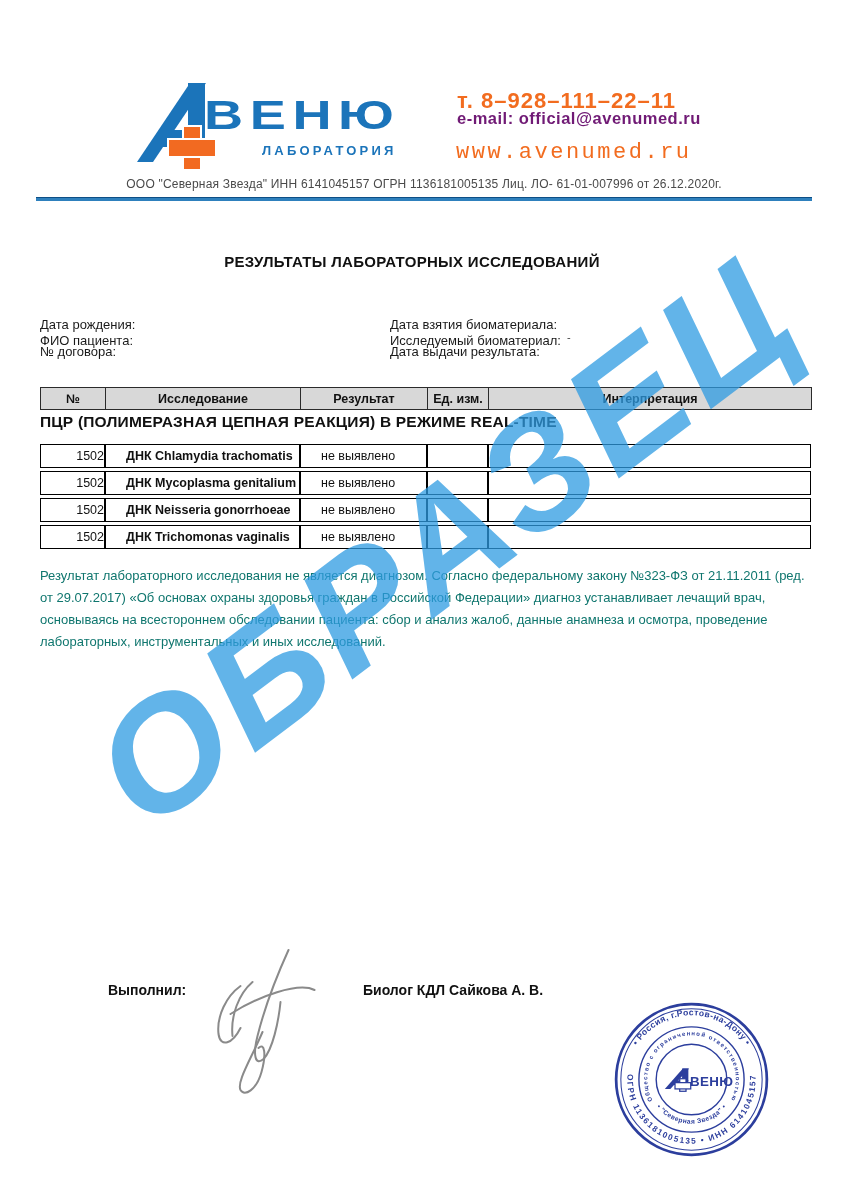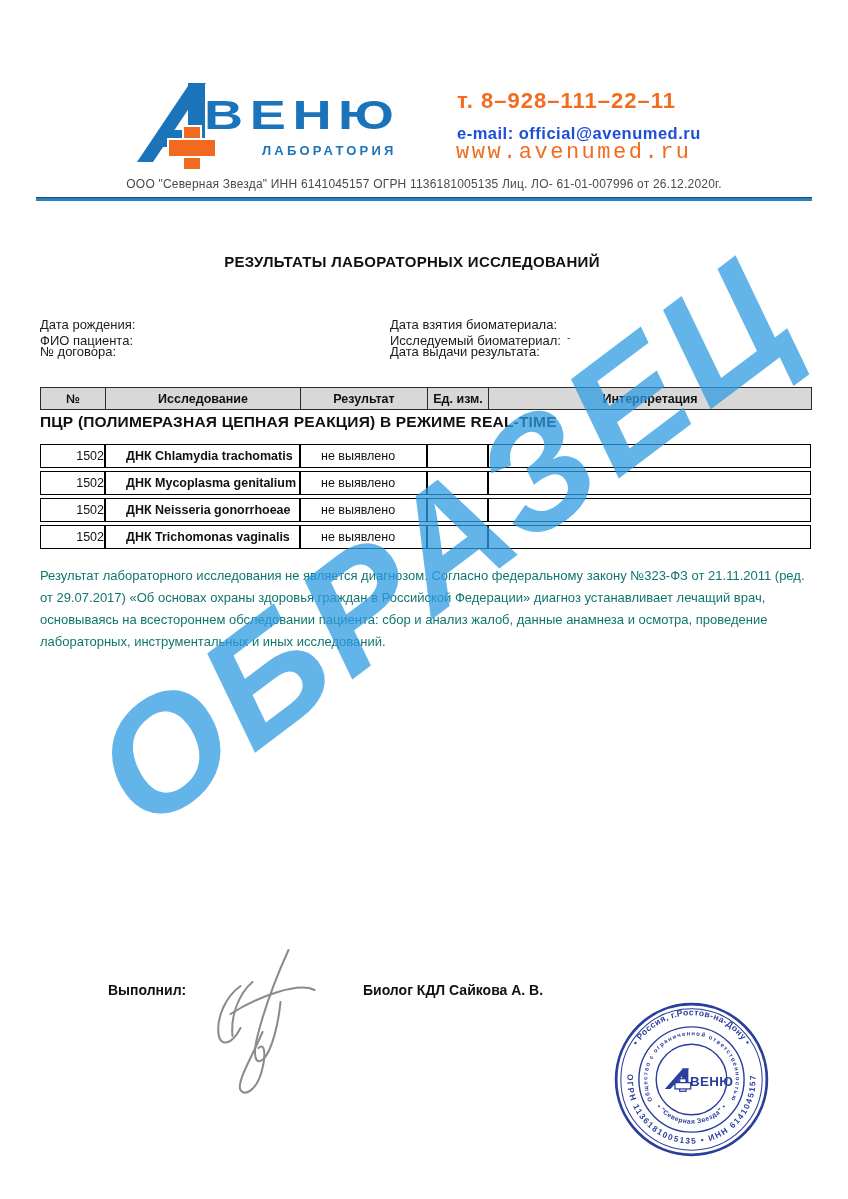--- a/index.html
+++ b/index.html
@@ -13,21 +13,21 @@
   .logo-mark{left:137px;top:83px;width:82px;height:88px;}
   .brand-text{
     left:204px;top:92px;font-size:41px;font-weight:bold;color:#1b74ba;
     letter-spacing:5px;transform:scaleX(1.32);transform-origin:left top;white-space:nowrap;
   }
   .brand-sub{
     left:262px;top:143px;font-size:13px;font-weight:bold;color:#1b74ba;
     letter-spacing:3.2px;white-space:nowrap;
   }
   .contact-phone{left:457px;top:88px;font-size:22px;font-weight:bold;color:#f26c1f;letter-spacing:1px;white-space:nowrap;}
-  .contact-email{left:457px;top:124px;font-size:16.5px;font-weight:bold;color:#1d4ed8;letter-spacing:0.5px;white-space:nowrap;}
+  .contact-email{left:457px;top:109px;font-size:16.5px;font-weight:bold;color:#701a75;letter-spacing:0.5px;white-space:nowrap;}
   .contact-site{left:456px;top:140px;font-size:22px;color:#f26c1f;letter-spacing:2.5px;white-space:nowrap;font-family:Liberation Mono, monospace;}
   .company-line{
     left:0;top:177px;width:848px;text-align:center;font-size:12px;color:#4a4a4a;
     letter-spacing:0.2px;white-space:nowrap;
   }
   .divider{
     left:36px;top:197px;width:776px;height:4px;
     background:linear-gradient(to bottom,#0d4e85 30%,#2e80bd 30%);
   }
 

